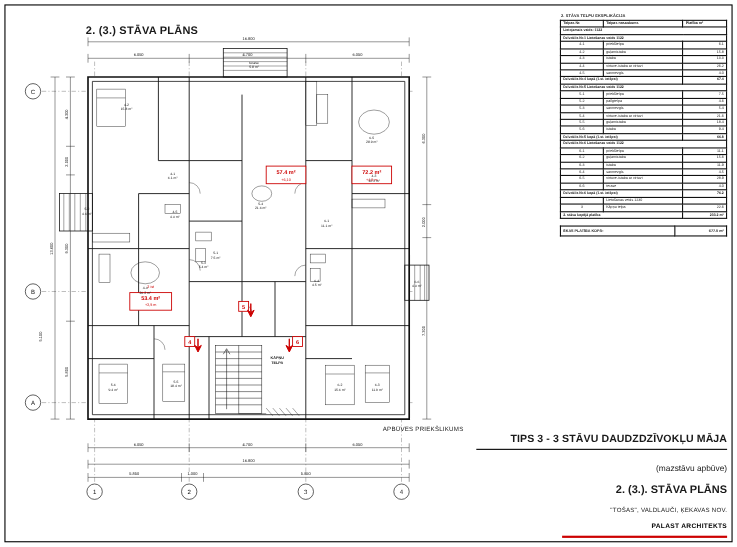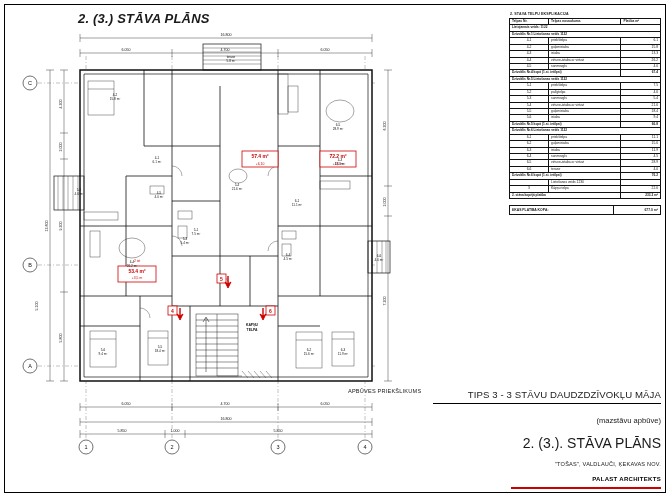--- a/index.html
+++ b/index.html
@@ -12,22 +12,22 @@
     position:relative;
   }
   .page{position:absolute;inset:0;}
   .frame{
     position:absolute;left:4px;top:4px;width:662px;height:489px;
     border:1px solid #000;
     box-sizing:border-box;
   }
   
   .plan-title{
-    position:absolute;left:78px;top:11px;
-    font-size:13px;font-weight:bold;letter-spacing:.2px;font-style:italic;
+    position:absolute;left:78px;top:23px;
+    font-size:10px;font-weight:bold;letter-spacing:.2px;
   }
   
   .draw{
     position:absolute;left:20px;top:26px;width:480px;height:460px;
   }
   svg{display:block;}
   
   .tbl-wrap{
     position:absolute;left:509px;top:12px;width:152px;
   }
@@ -46,24 +46,24 @@
   td.r{text-align:right;}
   tr.sec td{font-weight:bold;font-size:3.2px;}
   .tbl-sum{
     margin-top:6px;width:152px;border-collapse:collapse;font-size:3.4px;
   }
   .tbl-sum td{border:0.4px solid #111;padding:2px 2px;font-weight:bold;}
   
   .br{
     position:absolute;right:9px;bottom:8px;width:228px;text-align:right;
   }
-  .br .tips{font-size:9.6px;font-weight:normal;letter-spacing:.1px;}
+  .br .tips{font-size:9.6px;font-weight:bold;letter-spacing:.1px;}
   .br .rule{border-top:1px solid #000;margin:3px 0 2px 0;}
   .br .sub{font-size:7.6px;margin-top:12px;}
-  .br .stage{font-size:14px;font-weight:normal;margin-top:10px;}
+  .br .stage{font-size:10px;font-weight:bold;margin-top:10px;}
   .br .addr{font-size:5.6px;margin-top:10px;letter-spacing:.2px;}
   .br .firm{
     margin-top:3px;font-size:6px;font-weight:bold;letter-spacing:.3px;
     color:#000;display:inline-block;
   }
   .br .redline{height:1.6px;background:#cc0000;width:150px;margin:2px 0 0 auto;}
   .apb-left{
     position:absolute;left:348px;top:388px;font-size:5.6px;letter-spacing:.2px;
   }
 </style>

